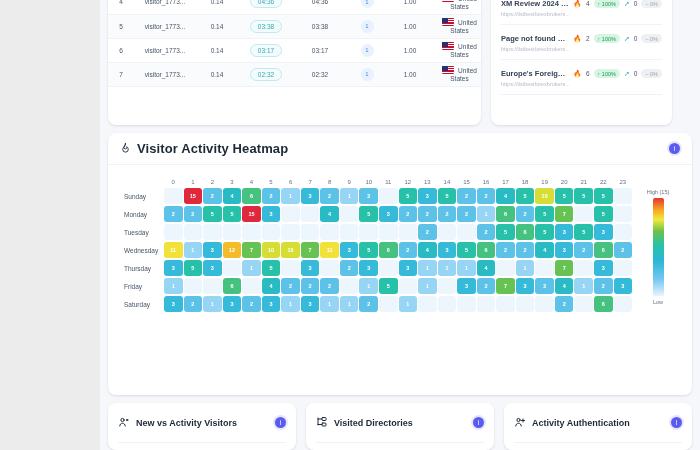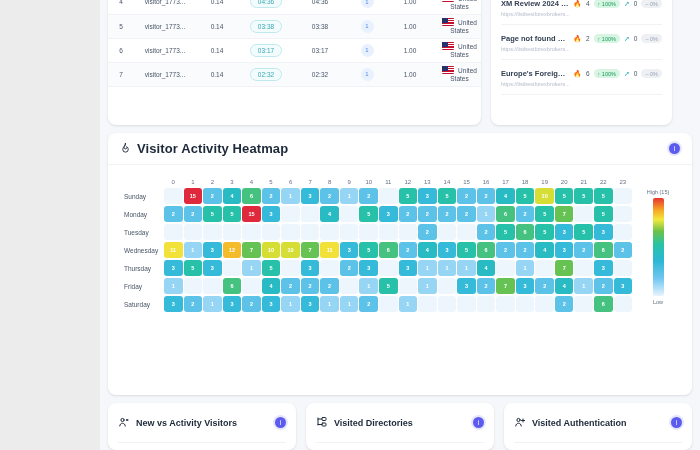--- a/index.html
+++ b/index.html
@@ -501,20 +501,20 @@
       </div>
       <div class="card" style="flex:1;padding:0 10px;">
         <div style="height:40px;display:flex;align-items:center;border-bottom:1px solid #f0f2f5;">
           <span>
             <svg width="12" height="12" viewBox="0 0 24 24" fill="none" stroke="#1d2939" stroke-width="2" stroke-linecap="round">
                 <circle cx="9" cy="8" r="3.2"></circle>
                 <path d="M3.5 20c0-3.3 2.6-5.5 5.5-5.5s5.5 2.2 5.5 5.5"></path>
                 <path d="M18 6v6M15 9h6"></path>
               </svg>
           </span>
-          <span style="font-size:9px;font-weight:700;color:#1d2939;margin-left:6px;">Visited Authentication</span>
+          <span style="font-size:9px;font-weight:700;color:#1d2939;margin-left:6px;">Activity Authentication</span>
           <span class="info-dot">i</span>
         </div>
       </div>
     </div>
 
   </div>
 </div>
 
 </body></html>

